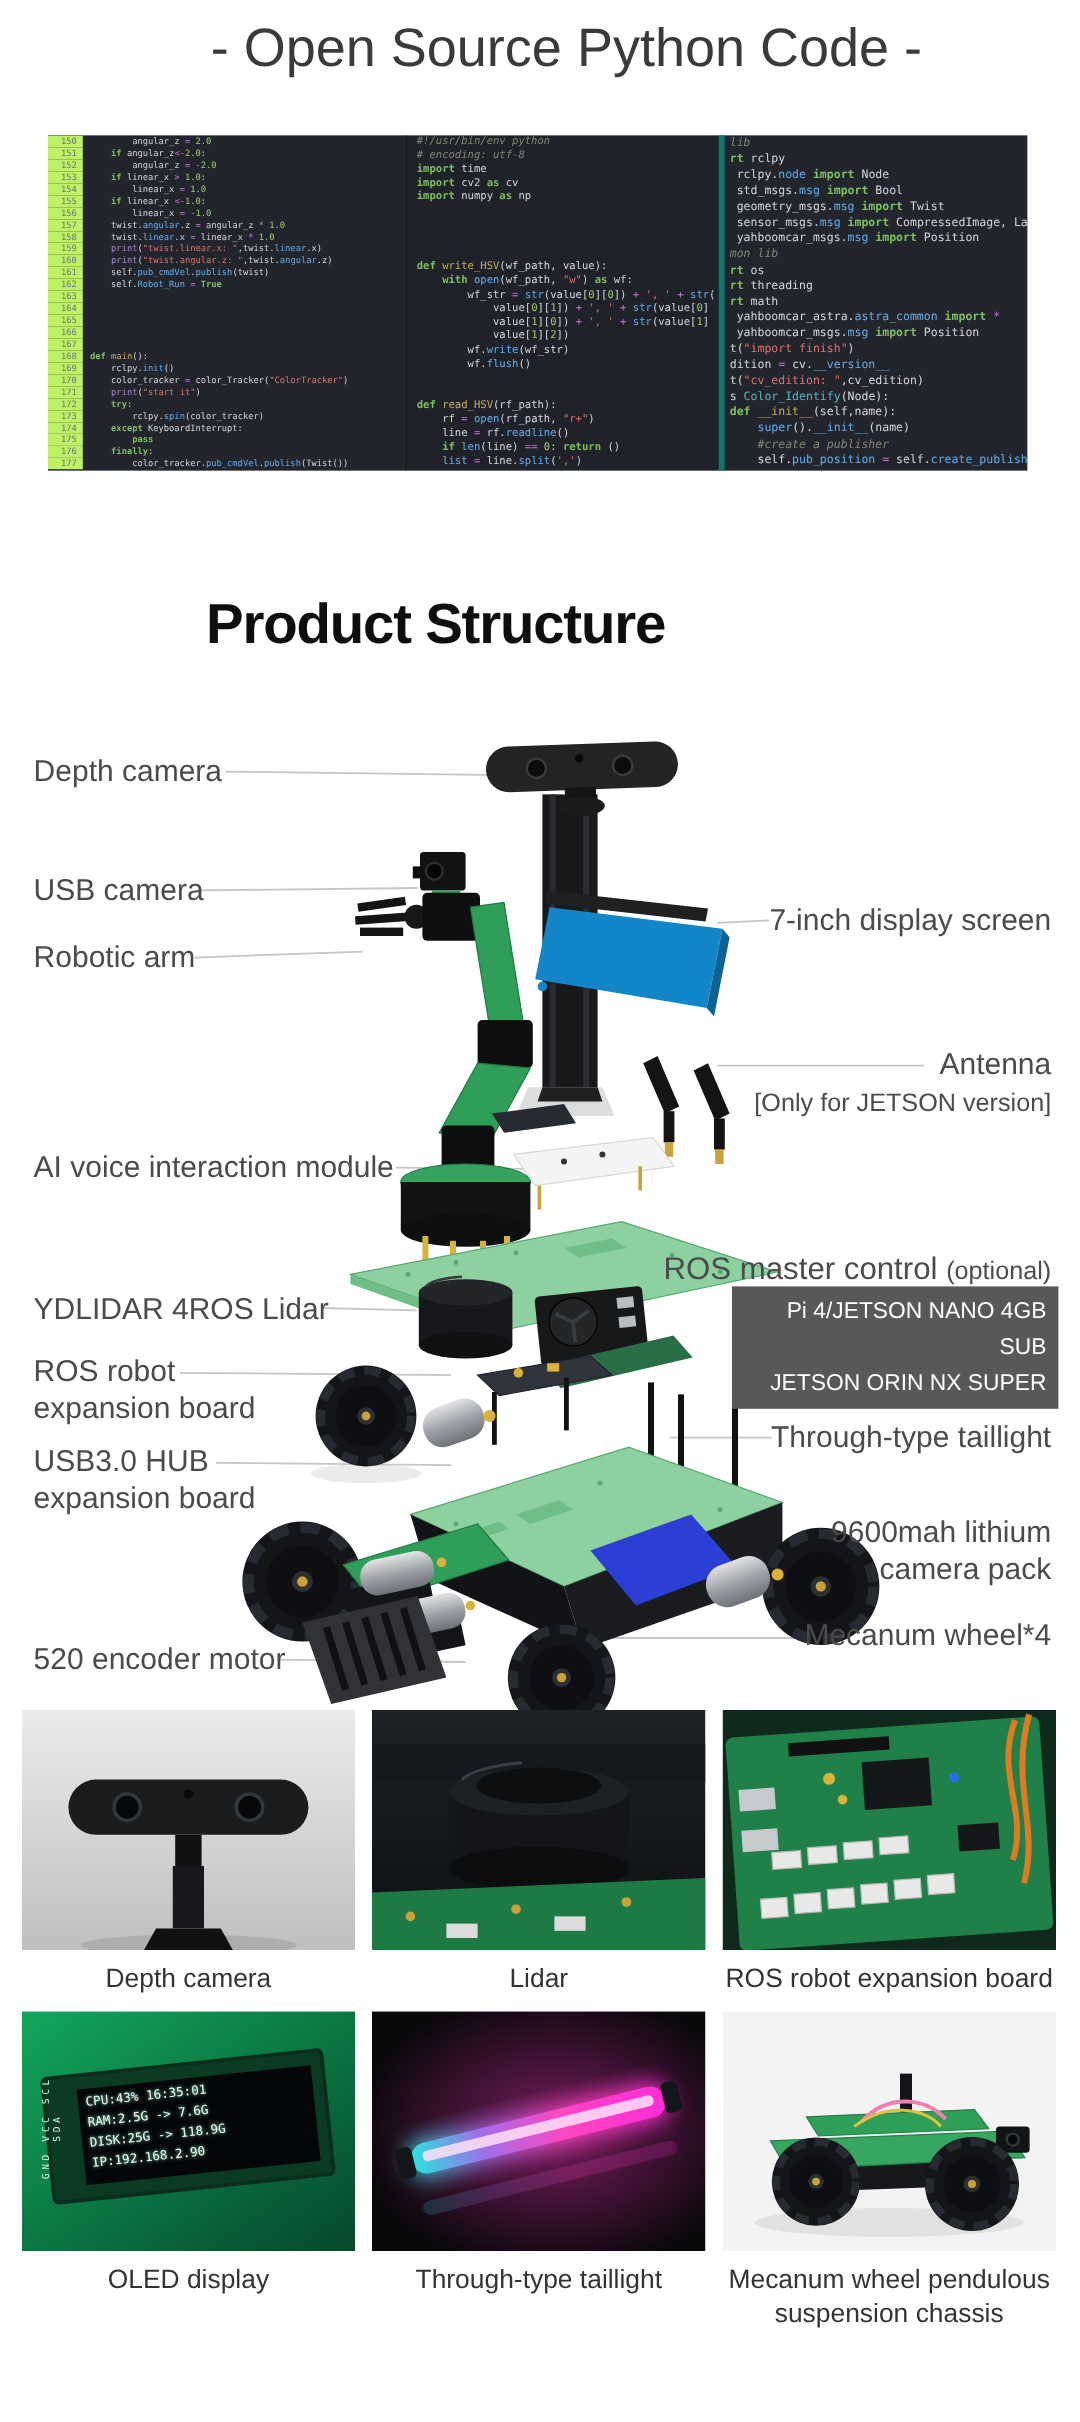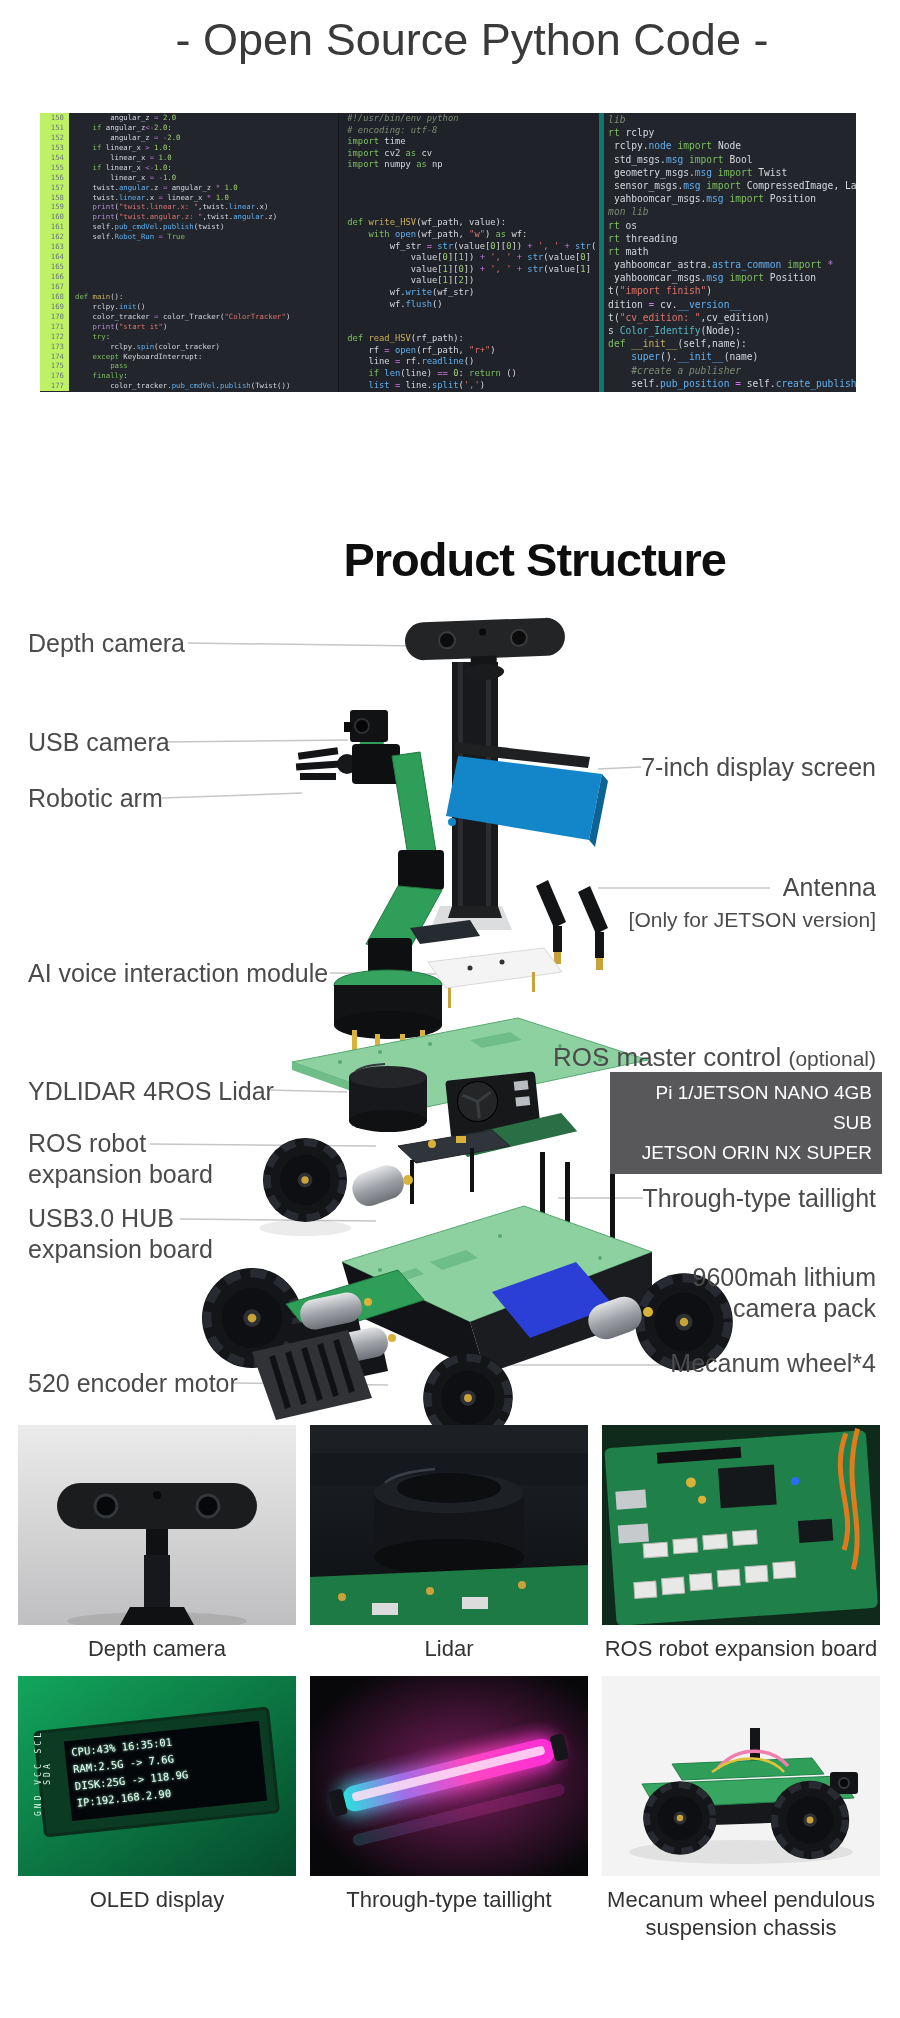--- a/index.html
+++ b/index.html
@@ -1,32 +1,32 @@
 <!DOCTYPE html>
 <html><head>
 <meta charset="utf-8">
 <style>
   html,body{margin:0;padding:0;background:#fff;}
   body{width:900px;height:2018px;position:relative;overflow:hidden;font-family:"Liberation Sans",sans-serif;}
   .abs{position:absolute;}
   
   #h1{left:44px;top:14px;width:856px;text-align:center;font-size:45px;font-weight:normal;color:#3a3a3a;letter-spacing:0px;}
-  #h2{left:0px;top:492px;width:726px;text-align:right;font-size:47px;font-weight:bold;color:#0e0e0e;letter-spacing:-1px;margin-top:40px;}
+  #h2{left:0px;top:492px;width:726px;text-align:center;font-size:47px;font-weight:bold;color:#0e0e0e;letter-spacing:-1px;}
   
   #code{left:40px;top:113px;width:816px;height:279px;display:flex;background:#1f2329;}
   .pane{font-family:"DejaVu Sans Mono",monospace;white-space:pre;overflow:hidden;height:279px;}
   .pane .cl{white-space:pre;}
   #pane-left{width:302px;background:#22262c;font-size:7.3px;border-right:1px solid #14171b;}
   #pane-left .cl{height:9.95px;line-height:9.95px;}
   #pane-mid{width:255px;background:#1f2329;font-size:8.8px;padding-left:8px;border-right:5px solid #0f766e;}
   #pane-mid .cl{height:11.6px;line-height:11.6px;}
   #pane-right{width:251px;background:#22262c;font-size:9.6px;padding-left:4px;}
   #pane-right .cl{height:13.2px;line-height:13.2px;}
   .ln{display:inline-block;width:24px;padding-right:5px;text-align:right;color:#6a7480;background:#bef264;margin-right:6px;}
-  .tk-p{color:#d4d8de}.tk-k{color:#7fbf5f;font-weight:normal}.tk-o{color:#c678dd}
+  .tk-p{color:#d4d8de}.tk-k{color:#7fbf5f;font-weight:bold}.tk-o{color:#c678dd}
   .tk-s{color:#e0726b}.tk-n{color:#9fcf6f}.tk-m{color:#61afef}
   .tk-c{color:#7d8a74;font-style:italic}.tk-f{color:#c8ae5a}.tk-r{color:#b08cd0}.tk-t{color:#56b6c2}
   
   .lbl{position:absolute;font-size:25px;color:#4b4b4b;white-space:nowrap;line-height:31px;z-index:5;}
   .lbl.r{right:24px;text-align:right;}
   .lbl.l{left:28px;}
   .note{font-size:21px;}
   #ros-master{font-size:26px;}
   #ros-master .note{font-size:21px;color:#4b4b4b;}
   #master-box{position:absolute;right:18px;top:1072px;width:252px;background:#58585b;color:#ffffff;
@@ -266,21 +266,21 @@
 <div class="lbl l" style="top:1368px">520 encoder motor</div>
 
 <div class="lbl r" style="top:752px">7-inch display screen</div>
 <div class="lbl r" style="top:872px">Antenna</div>
 <div class="lbl r note" style="top:904px">[Only for JETSON version]</div>
 <div class="lbl r" id="ros-master" style="top:1042px">
   <span>ROS master control</span>
   <span class="note">(optional)</span>
 </div>
 <div id="master-box">
-  <div>Pi 1/JETSON NANO 4GB SUB</div>
+  <div>Pi 4/JETSON NANO 4GB SUB</div>
   <div>JETSON ORIN NX SUPER</div>
 </div>
 <div class="lbl r" style="top:1183px">Through-type taillight</div>
 <div class="lbl r" style="top:1262px">
   <div>9600mah lithium</div>
   <div>camera pack</div>
 </div>
 <div class="lbl r" style="top:1348px">Mecanum wheel*4</div>
 
 <div id="gallery" class="abs">

